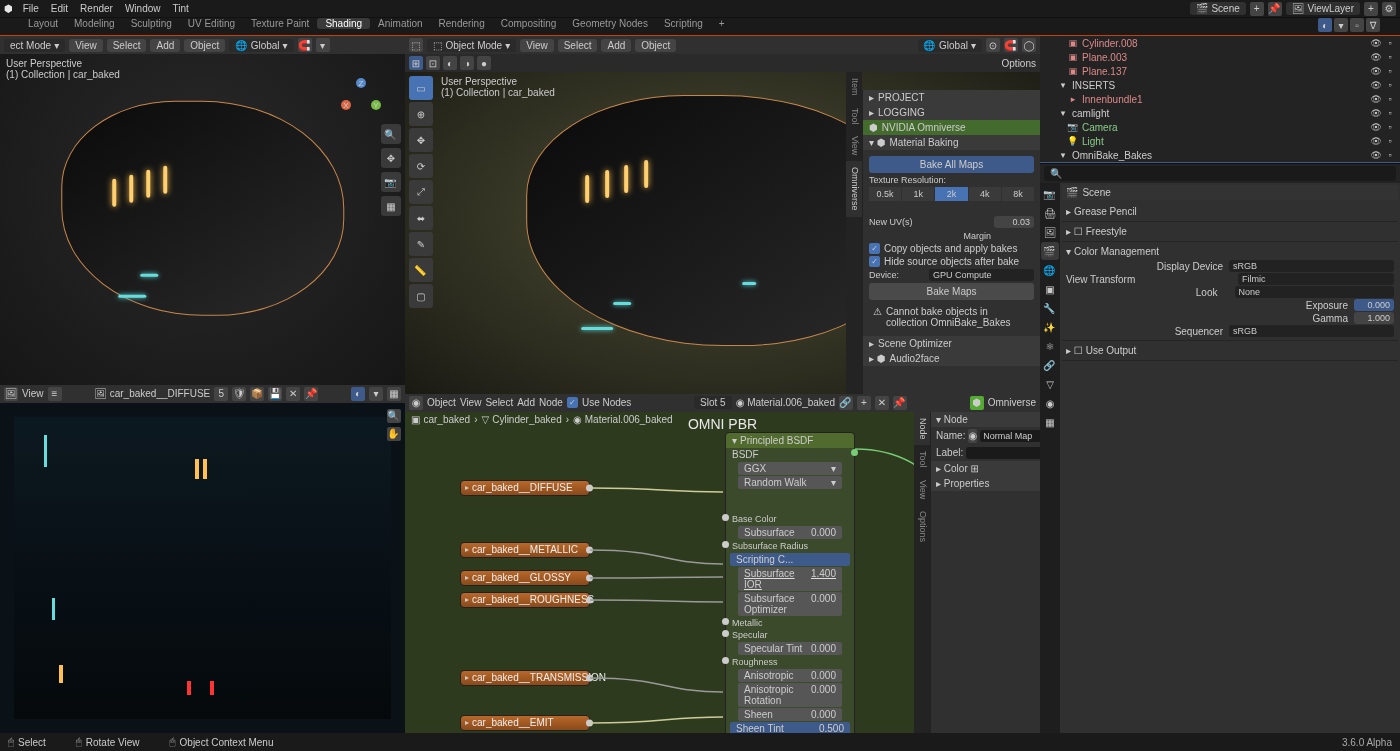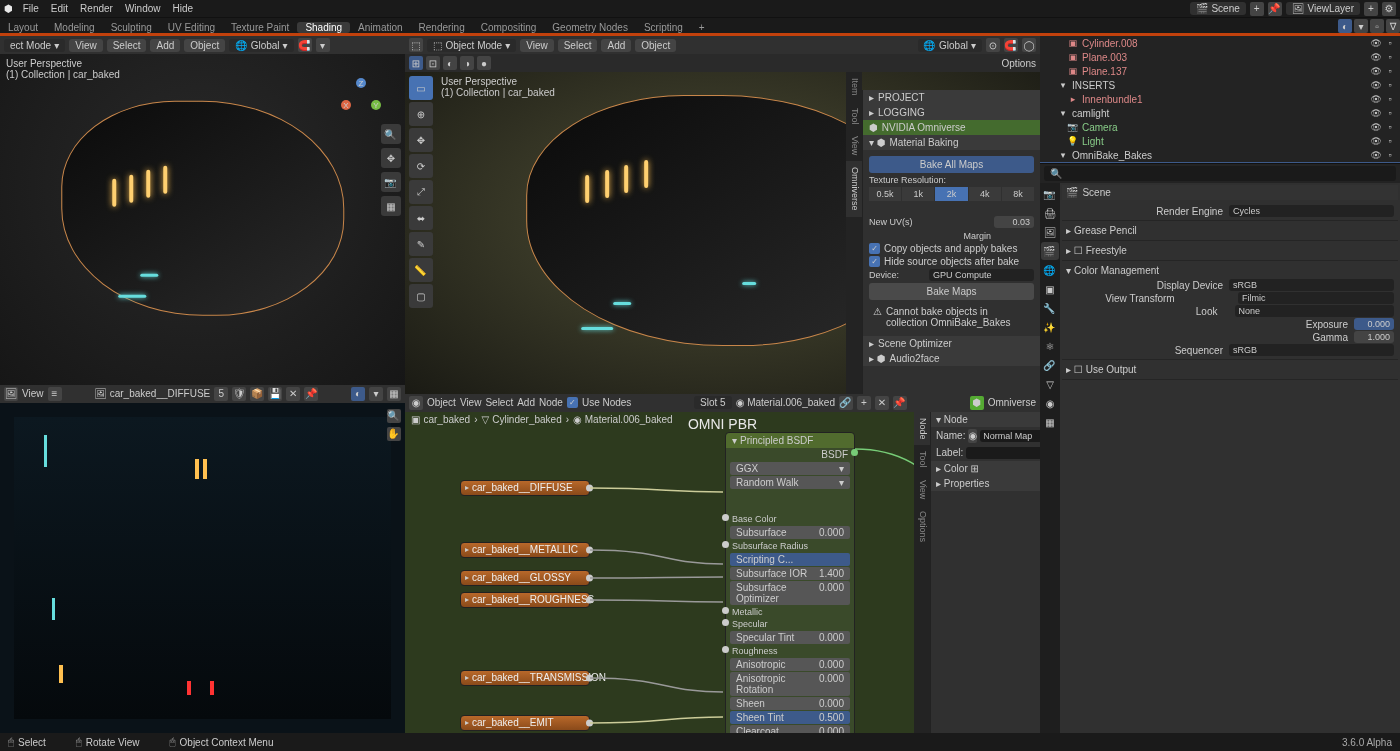--- a/index.html
+++ b/index.html
@@ -1,21 +1,21 @@
 <!DOCTYPE html>
 <html><head>
 <meta charset="utf-8">
 <style>
 * { margin:0; padding:0; box-sizing:border-box; font-family:sans-serif; font-size:10px; color:#ccc; }
 body { background:#232323; width:1400px; height:751px; position:relative; overflow:hidden; }
 .topbar { height:18px; background:#1a1a1a; display:flex; align-items:center; padding:0 4px; border-bottom:1px solid #111; }
 .topbar .menu-item { padding:0 6px; cursor:pointer; font-size:10px; }
 .topbar .right { margin-left:auto; display:flex; align-items:center; gap:4px; }
 .scene-pill { background:#303030; border-radius:3px; padding:1px 6px; display:flex; align-items:center; gap:3px; }
-.workspace-bar { height:18px; background:#1a1a1a; display:flex; align-items:flex-end; padding:0 0; border-bottom:3px solid #c2410c; }
+.workspace-bar { height:18px; background:#1a1a1a; display:flex; align-items:flex-start; padding:0 20px; border-bottom:1px solid #c2410c; }
 .workspace-bar .ws { padding:0 8px; cursor:pointer; color:#999; }
 .workspace-bar .ws.active { background:#3a3a3a; color:#fff; border-radius:3px; }
 .main { display:flex; height:697px; }
 .left-col { width:405px; display:flex; flex-direction:column; }
 .mid-col { flex:1; display:flex; flex-direction:column; }
 .right-col { width:360px; display:flex; }
 .vp-header { height:18px; background:#303030; display:flex; align-items:center; padding:0 4px; gap:4px; }
 .vp-header .btn { background:#444; padding:1px 6px; border-radius:3px; cursor:pointer; }
 .vp-header .dropdown { background:#2a2a2a; padding:1px 6px; border-radius:3px; cursor:pointer; display:flex; align-items:center; gap:3px; }
 .viewport { flex:1; background:#2a2a2a; position:relative; background:radial-gradient(circle at 50% 40%, #2a2a2a, #161616); }
@@ -44,21 +44,21 @@
 .breadcrumb { position:absolute; top:2px; left:6px; display:flex; align-items:center; gap:4px; color:#ccc; font-size:10px; }
 .breadcrumb .crumb { display:flex; align-items:center; gap:3px; }
 .node-title { position:absolute; top:4px; left:50%; transform:translateX(-50%); font-size:14px; color:#e8e8e8; font-weight:500; }
 .node { position:absolute; background:#4a3018; border:1px solid #222; border-radius:4px; font-size:10px; }
 .node.tex { width:130px; height:16px; display:flex; align-items:center; padding:0 4px; background:linear-gradient(#b8682a,#8a4a1a); color:#eee; }
 .node.tex .chev { margin-right:3px; font-size:8px; }
 .node-out { position:absolute; right:-4px; top:50%; width:7px; height:7px; background:#ccc; border-radius:50%; transform:translateY(-50%); }
 .big-node { position:absolute; background:#3a4a2a; border:1px solid #222; border-radius:4px; width:130px; }
 .big-node .hdr { background:#516b2e; padding:2px 6px; border-radius:4px 4px 0 0; display:flex; align-items:center; gap:3px; }
 .big-node .row { display:flex; justify-content:space-between; padding:1px 6px; font-size:9px; color:#ddd; }
-.big-node .row.field { background:#565656; margin:1px 4px; border-radius:2px; }
+.big-node .row.field { background:#565656; margin:1px 12px; border-radius:2px; }
 .big-node .row.blue { background:#3d5a8a; margin:1px 4px; border-radius:2px; }
 .big-node .row.sock { color:#ccc; }
 .big-node .sock-dot { width:7px; height:7px; border-radius:50%; background:#ccc; position:absolute; left:-4px; }
 .big-node .sock-dot.out { left:auto; right:-4px; }
 .output-node { position:absolute; background:#3a3a3a; border:1px solid #222; border-radius:4px; width:76px; }
 .output-node .hdr { background:#6a2a2a; padding:2px 5px; border-radius:4px 4px 0 0; font-size:9px; }
 .output-node .row { padding:1px 6px; font-size:9px; position:relative; }
 .side-panel { position:absolute; right:0; top:18px; width:178px; bottom:0; background:#303030; border-left:1px solid #222; }
 .side-panel .sec-hdr { background:#3a3a3a; padding:2px 6px; display:flex; align-items:center; gap:4px; font-size:10px; cursor:pointer; }
 .side-panel .sec-body { padding:4px 6px; }
@@ -106,21 +106,21 @@
 </style>
 </head>
 <body>
 
 <div class="topbar">
   <span style="color:#e8e8e8;margin-right:4px;">⬢</span>
   <span class="menu-item">File</span>
   <span class="menu-item">Edit</span>
   <span class="menu-item">Render</span>
   <span class="menu-item">Window</span>
-  <span class="menu-item">Hide</span>
+  <span class="menu-item">Tint</span>
   <div class="right">
     <span class="scene-pill">🎬 <span>Scene</span></span>
     <span class="icon-sq">+</span>
     <span class="icon-sq">📌</span>
     <span class="scene-pill">🖼 <span>ViewLayer</span></span>
     <span class="icon-sq">+</span>
     <span class="icon-sq">⚙</span>
   </div>
 </div>
 
@@ -363,21 +363,21 @@
           <div class="node tex" style="left: 55px; top: 68px;"><span class="chev">▸</span>car_baked__DIFFUSE<span class="node-out"></span></div>
           <div class="node tex" style="left: 55px; top: 130px;"><span class="chev">▸</span>car_baked__METALLIC<span class="node-out"></span></div>
           <div class="node tex" style="left: 55px; top: 158px;"><span class="chev">▸</span>car_baked__GLOSSY<span class="node-out"></span></div>
           <div class="node tex" style="left: 55px; top: 180px;"><span class="chev">▸</span>car_baked__ROUGHNESS<span class="node-out"></span></div>
           <div class="node tex" style="left: 55px; top: 258px;"><span class="chev">▸</span>car_baked__TRANSMISSION<span class="node-out"></span></div>
           <div class="node tex" style="left: 55px; top: 303px;"><span class="chev">▸</span>car_baked__EMIT<span class="node-out"></span></div>
         </div>
 
       <div class="big-node" style="left:320px;top:20px;">
         <div class="hdr">▾ <span>Principled BSDF</span></div>
-        <div class="row" style="justify-content:flex-end;position:relative;">
+        <div class="row" style="justify-content:flex-start;position:relative;">
             <span>BSDF</span>
             <span class="sock-dot out" style="background:#7c7;"></span>
           </div>
         <div class="row field">
             <span>GGX</span>
             <span>▾</span>
           </div>
         <div class="row field">
             <span>Random Walk</span>
             <span>▾</span>
@@ -386,21 +386,21 @@
             <div class="row sock" style="position: relative; margin-top: 24px;"><span class="sock-dot"></span>Base Color</div>
             <div class="row field" style="position: relative;">
               <span>Subsurface</span>
               <span>0.000</span>
             </div>
             <div class="row sock" style="position: relative;"><span class="sock-dot"></span>Subsurface Radius</div>
             <div class="row blue" style="position: relative;">
               <span>Scripting C...</span>
               <span></span>
             </div>
-            <div class="row field" style="position: relative;">
+            <div class="row field" style="position: relative; text-decoration: underline;">
               <span>Subsurface IOR</span>
               <span>1.400</span>
             </div>
             <div class="row field" style="position: relative;">
               <span>Subsurface Optimizer</span>
               <span>0.000</span>
             </div>
             <div class="row sock" style="position: relative;"><span class="sock-dot"></span>Metallic</div>
             <div class="row sock" style="position: relative;"><span class="sock-dot"></span>Specular</div>
             <div class="row field" style="position: relative;">
@@ -586,39 +586,33 @@
           <div class="props-tab">✨</div>
           <div class="props-tab">⚛</div>
           <div class="props-tab">🔗</div>
           <div class="props-tab">▽</div>
           <div class="props-tab">◉</div>
           <div class="props-tab">▦</div>
         </div>
         <div class="props-body">
           <div class="phdr">🎬 <span>Scene</span></div>
           <div class="psec">
-            <div class="field-row">
-              <span style="flex:1;text-align:right;padding-right:6px;">Render Engine</span>
-              <span class="val">Cycles</span>
-            </div>
-          </div>
-          <div class="psec">
               <div class="tit">▸ <span>Grease Pencil</span></div>
             </div>
           <div class="psec">
               <div class="tit">▸ ☐ <span>Freestyle</span></div>
             </div>
           <div class="psec">
             <div class="tit">▾ <span>Color Management</span></div>
             <div class="field-row">
                 <span style="flex:1;text-align:right;padding-right:6px;">Display Device</span>
                 <span class="val">sRGB</span>
               </div>
             <div class="field-row">
-                <span style="flex:1;text-align:center;padding-right:24px;">View Transform</span>
+                <span style="flex:1;text-align:left;padding-right:24px;">View Transform</span>
                 <span class="val">Filmic</span>
               </div>
             <div class="field-row">
                 <span style="flex:1;text-align:right;padding-right:17px;">Look</span>
                 <span class="val">None</span>
               </div>
             <div class="field-row">
                 <span style="flex:1;text-align:right;padding-right:6px;">Exposure</span>
                 <span class="num blue">0.000</span>
               </div>

